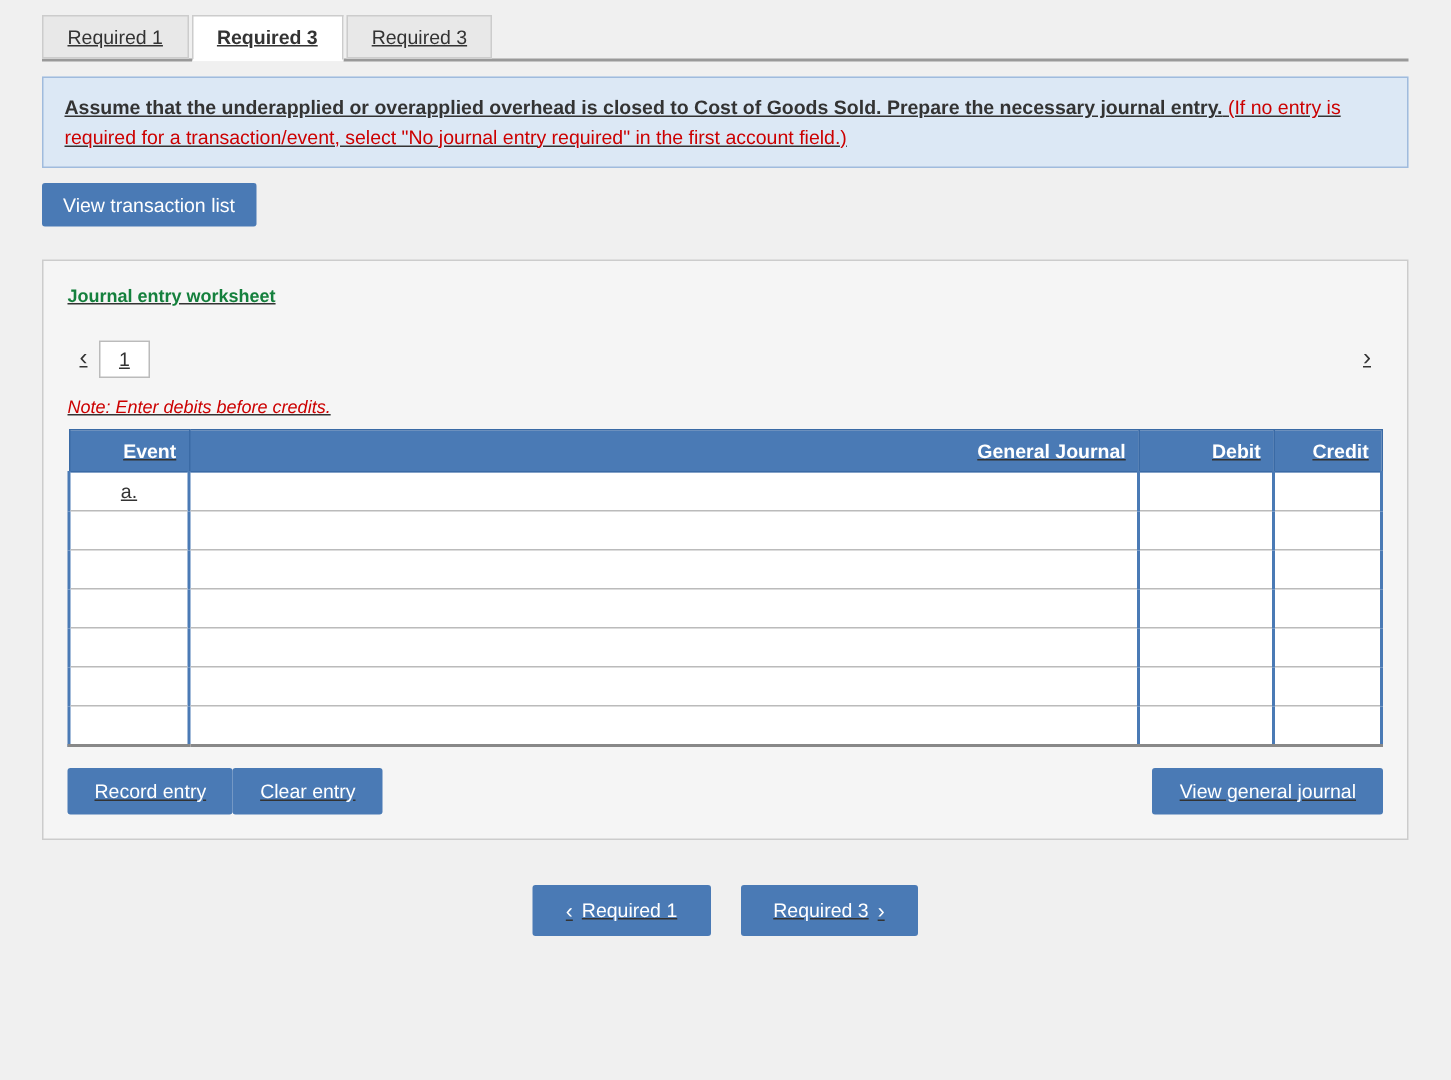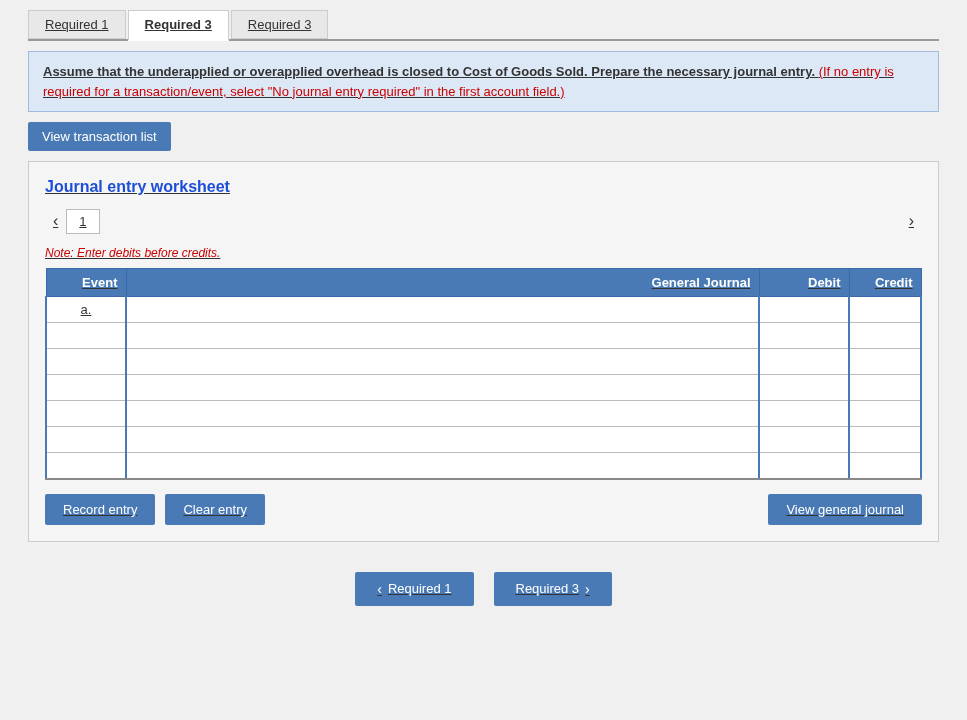--- a/index.html
+++ b/index.html
@@ -64,24 +64,24 @@
     }
 
     
     .worksheet-card {
       background: #f5f5f5;
       border: 1px solid #ccc;
       padding: 16px;
       margin-top: 10px;
     }
     .worksheet-title {
-      font-size: 16px;
+      font-size: 12px;
       font-weight: bold;
-      margin-bottom: 12px;
-      color: #1d4ed8;
+      margin-bottom: 22px;
+      color: #15803d;
     }
 
     
     .nav-row {
       display: flex;
       align-items: center;
       margin-bottom: 12px;
     }
     .nav-arrow {
       font-size: 16px;
@@ -166,21 +166,20 @@
     .journal-table tr td:last-child {
       border-right: 2px solid #4a7ab5;
     }
     .journal-table tr:last-child td {
       border-bottom: 2px solid #888;
     }
 
     
     .action-buttons {
       display: flex;
-      gap: 10px;
       align-items: center;
     }
     .action-buttons .btn-blue {
       padding: 8px 18px;
     }
     .spacer { flex: 1; }
 
     
     .bottom-nav {
       display: flex;
@@ -214,21 +213,21 @@
     <div class="tab">Required 3</div>
   </div>
 
   
   <div class="info-box">
     <strong>Assume that the underapplied or overapplied overhead is closed to Cost of Goods Sold. Prepare the necessary journal entry.</strong>
     <span class="red-text">(If no entry is required for a transaction/event, select "No journal entry required" in the first account field.)</span>
   </div>
 
   
-  <button class="btn-blue" style="">View transaction list</button>
+  <button class="btn-blue" style="margin-bottom: 12px;">View transaction list</button>
 
   
   <div class="worksheet-card">
 
     <div class="worksheet-title">Journal entry worksheet</div>
 
     <div class="nav-row">
       <button class="nav-arrow">‹</button>
       <div class="nav-tab-number">1</div>
       <button class="nav-arrow" style="margin-left: auto;">›</button>

